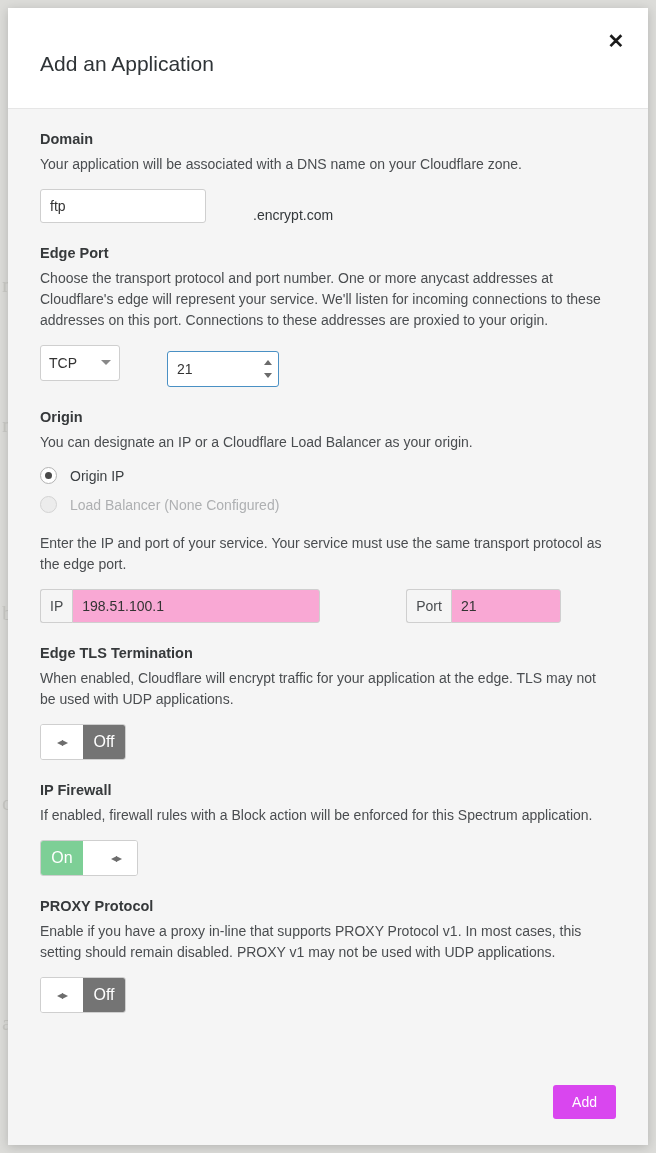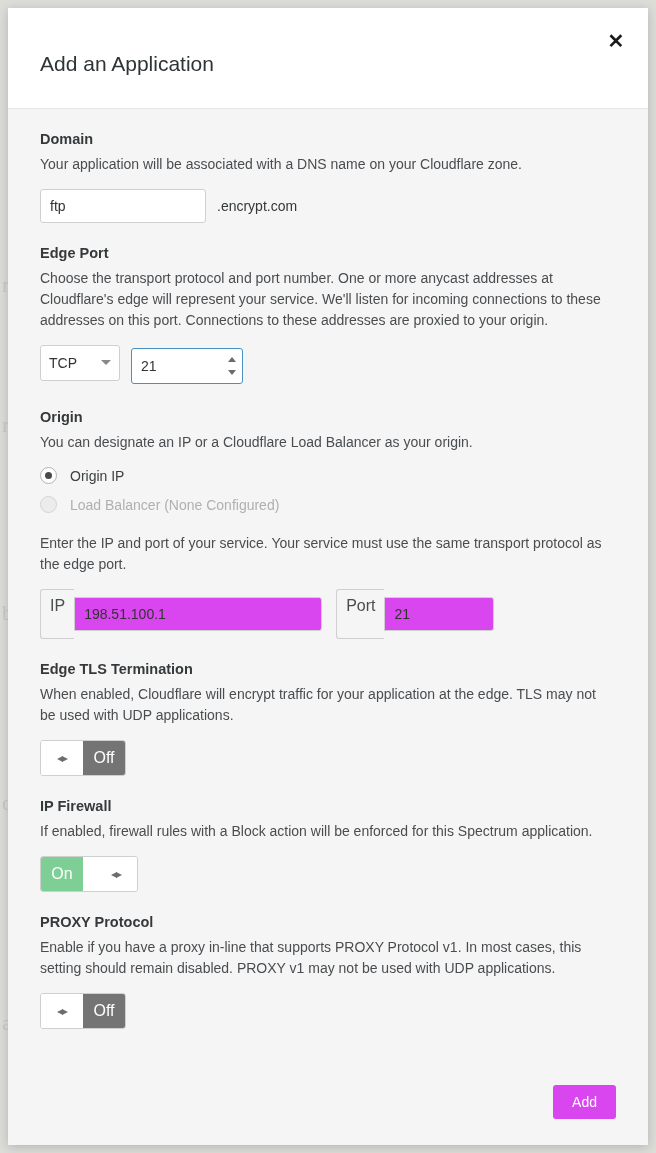--- a/index.html
+++ b/index.html
@@ -79,21 +79,21 @@
     margin: 0 0 7px 0;
   }
   .section-desc {
     font-size: 14px;
     color: #4a4d50;
     line-height: 1.5;
     margin: 0 0 14px 0;
     max-width: 570px;
   }
   .spacer-22 { height: 22px; }
-  .row { display: flex; align-items: center; }
+  .row { display: flex; align-items: flex-end; gap: 36px; }
   input.text-input {
     height: 34px;
     border: 1px solid #cfcfcf;
     border-radius: 3px;
     background: #fff;
     font-size: 14px;
     color: #333;
     padding: 0 9px;
     font-family: "Liberation Sans", sans-serif;
     outline: none;
@@ -193,35 +193,35 @@
     width: 7px; height: 7px;
     border-radius: 50%;
     background: #4a4a4a;
   }
   .radio.disabled { background: #ececec; border-color: #d3d3d3; }
   .radio-label { font-size: 14px; color: #3c4043; }
   .radio-label.disabled { color: #aeb0b2; }
   
   .io-group { display: flex; align-items: center; }
   .addon {
-    height: 50px;
+    height: 34px;
     line-height: 32px;
     padding: 0 9px;
     border: 1px solid #cfcfcf;
     border-right: none;
     border-radius: 3px 0 0 3px;
     background: #f5f5f5;
-    font-size: 16px;
+    font-size: 14px;
     color: #4a4d50;
   }
   .io-input {
     height: 34px;
     border: 1px solid #cfcfcf;
     border-radius: 0 3px 3px 0;
-    background: #d946ef;
+    background: #f9a8d4;
     font-size: 14px;
     color: #333;
     padding: 0 9px;
     font-family: "Liberation Sans", sans-serif;
     outline: none;
   }
   #ip-input { width: 248px; }
   #port-input { width: 110px; }
   .io-gap { width: 14px; }
   

